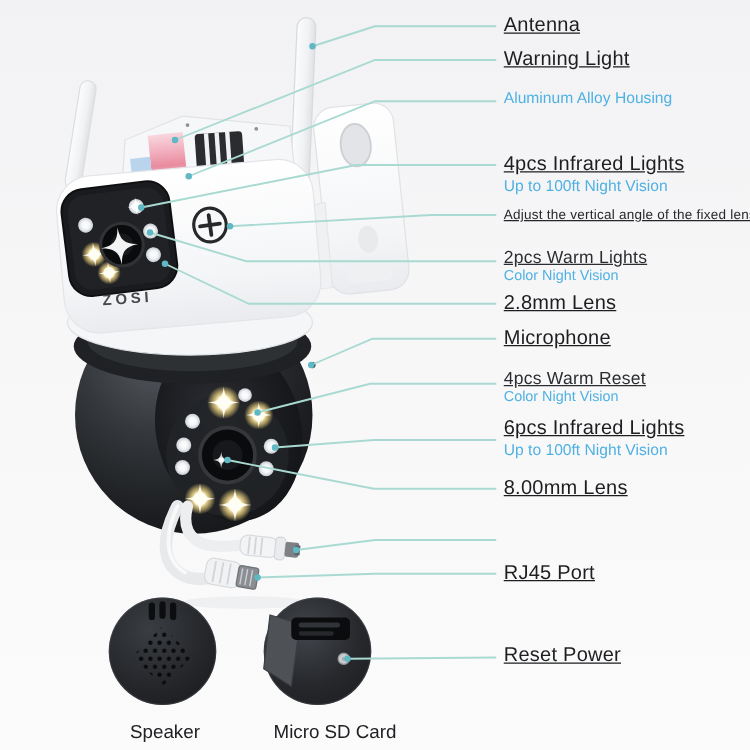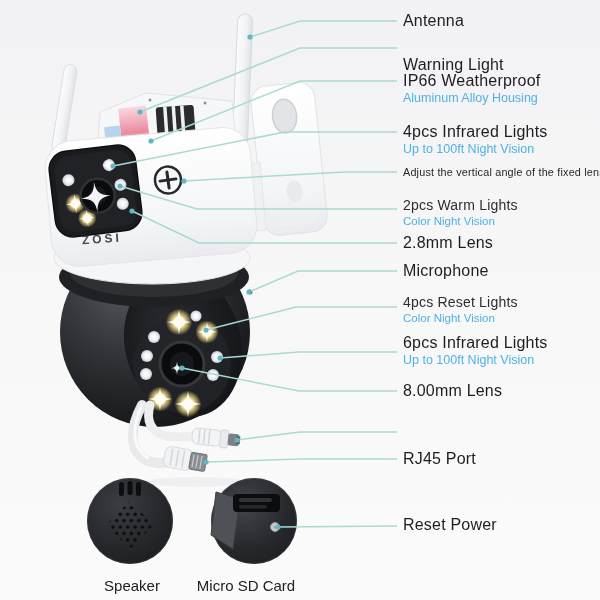--- a/index.html
+++ b/index.html
@@ -5,21 +5,21 @@
   html,body{margin:0;padding:0;}
   body{
     width:600px;height:600px;
     background:linear-gradient(180deg,#f2f2f4 0%,#f7f7f8 45%,#fbfbfc 100%);
     font-family:"Liberation Sans",sans-serif;
     -webkit-font-smoothing:antialiased;
   }
   .stage{position:relative;width:600px;height:600px;overflow:hidden;}
   .stage svg{position:absolute;left:0;top:0;}
   .ann{position:absolute;left:403px;display:flex;flex-direction:column;gap:2px;}
-  .ann .t{font-size:16px;line-height:1.15;font-weight:500;color:#1d1e20;letter-spacing:.2px;white-space:nowrap;}
+  .ann .t{font-size:16px;line-height:1.15;font-weight:500;color:#1d1e20;letter-spacing:.2px;white-space:nowrap;text-decoration:underline;}
   .ann .s{font-size:12.5px;line-height:1.1;color:#4fb1e3;white-space:nowrap;}
   .ann.small .t{font-size:14px;color:#2b2d30;}
   .ann.small .s{font-size:11.5px;}
   .ann.note .t{font-size:10.8px;font-weight:400;color:#26272a;}
   .inset-label{position:absolute;transform:translateX(-50%);font-size:15px;font-weight:400;color:#202124;white-space:nowrap;}
 </style>
 </head>
 <body>
 
 <div class="stage">
@@ -264,58 +264,57 @@
         <circle cx="182" cy="368" r="2.6"></circle>
         <circle cx="237" cy="440" r="2.6"></circle>
     <circle cx="206" cy="462" r="2.6"></circle>
         <circle cx="278" cy="527" r="2.6"></circle>
   </g>
 </svg>
 
 <div class="ann big" style="top:12px">
   <span class="t">Antenna</span>
 </div>
-<div class="ann big" style="top:56px">
+<div class="ann big" style="top:39px">
   <span class="t">Warning Light</span>
 </div>
 <div class="ann big" style="top:72px">
-  <span class="t">IP66 Weatherproof</span>
   <span class="s">Aluminum Alloy Housing</span>
 </div>
 <div class="ann big" style="top:123px">
   <span class="t">4pcs Infrared Lights</span>
   <span class="s">Up to 100ft Night Vision</span>
 </div>
 <div class="ann note" style="top:166px">
   <span class="t">Adjust the vertical angle of the fixed lens</span>
 </div>
 <div class="ann small" style="top:197px">
   <span class="t">2pcs Warm Lights</span>
   <span class="s">Color Night Vision</span>
 </div>
 <div class="ann big" style="top:234px">
   <span class="t">2.8mm Lens</span>
 </div>
 <div class="ann big" style="top:262px">
   <span class="t">Microphone</span>
 </div>
 <div class="ann small" style="top:294px">
-  <span class="t">4pcs Reset Lights</span>
+  <span class="t">4pcs Warm Reset</span>
   <span class="s">Color Night Vision</span>
 </div>
 <div class="ann big" style="top:334px">
   <span class="t">6pcs Infrared Lights</span>
   <span class="s">Up to 100ft Night Vision</span>
 </div>
 <div class="ann big" style="top:382px">
   <span class="t">8.00mm Lens</span>
 </div>
 <div class="ann big" style="top:450px">
   <span class="t">RJ45 Port</span>
 </div>
 <div class="ann big" style="top:516px">
   <span class="t">Reset Power</span>
 </div>
 
 <div class="inset-label" style="left:132px;top:577px">Speaker</div>
-<div class="inset-label" style="left:246px;top:577px">Micro SD Card</div>
+<div class="inset-label" style="left:268px;top:577px">Micro SD Card</div>
 
 </div>
 
 </body></html>

